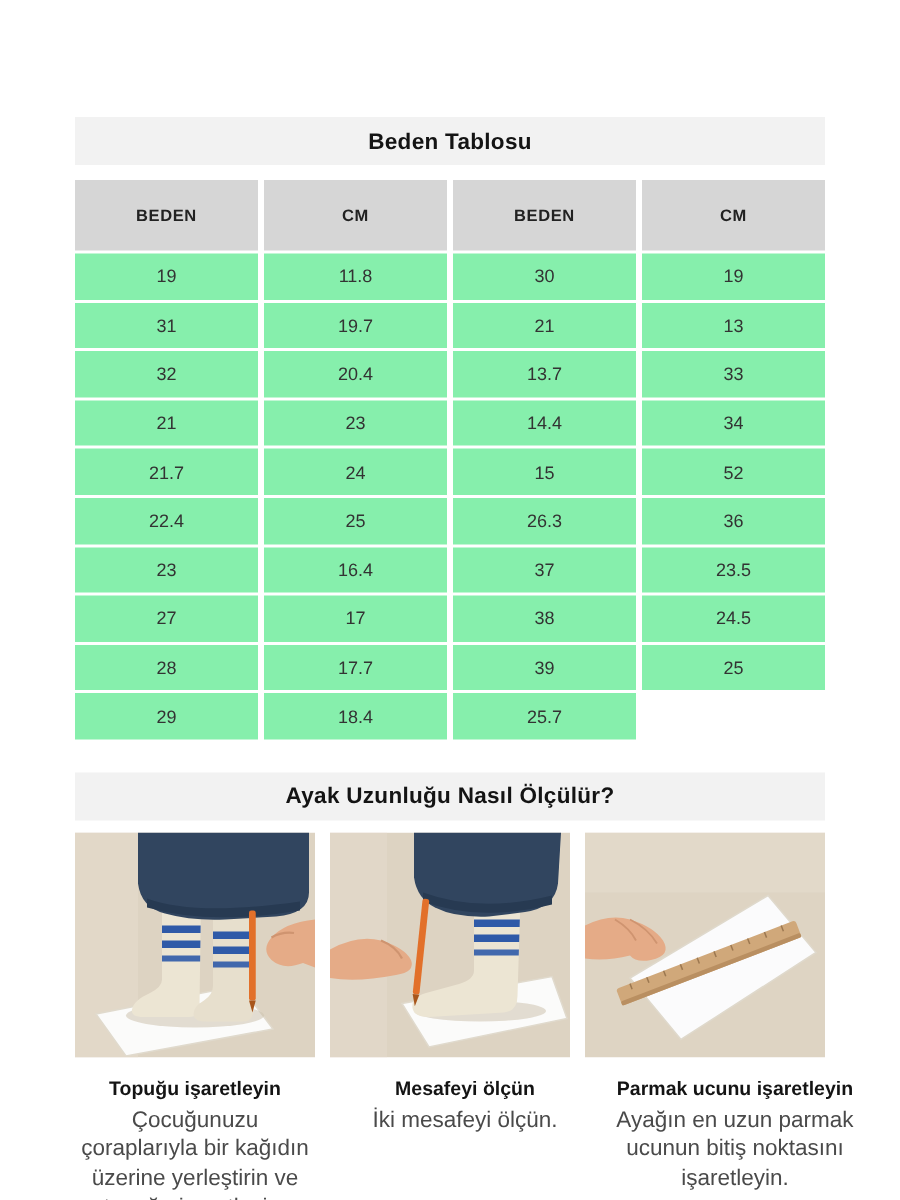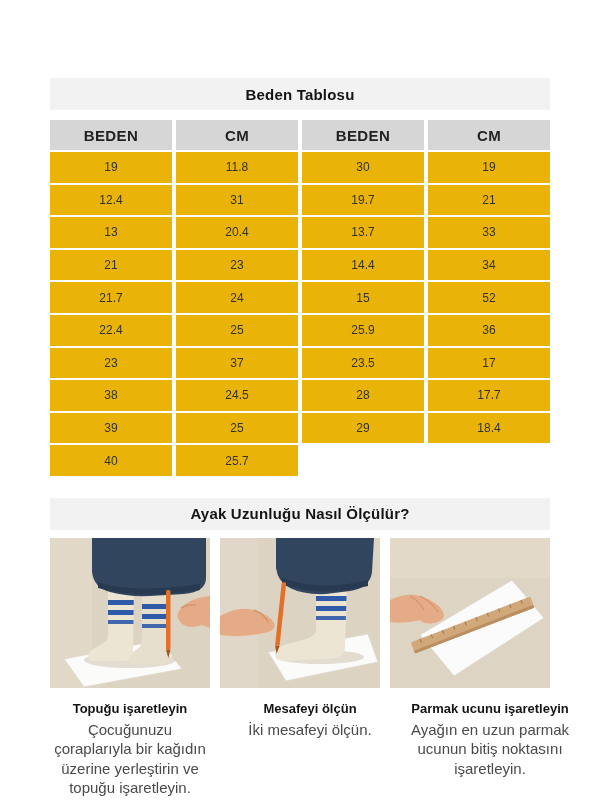--- a/index.html
+++ b/index.html
@@ -4,23 +4,23 @@
 <style>
   html,body{margin:0;padding:0;}
   body{width:600px;height:800px;background:#ffffff;font-family:"Liberation Sans",sans-serif;-webkit-font-smoothing:antialiased;}
   .page{width:600px;height:800px;overflow:hidden;position:relative;margin-top:48px;}
   .content{padding:30px 50px 0 50px;}
 
   .bar{background:#f2f2f2;height:32px;display:flex;align-items:center;justify-content:center;
        font-weight:700;font-size:15px;color:#141414;letter-spacing:.2px;}
 
   .size-table{margin-top:10px;display:grid;grid-template-columns:repeat(4,1fr);column-gap:4px;row-gap:2px;}
-  .th{background:#d6d6d6;height:30px;display:flex;align-items:center;justify-content:center;
-      font-size:15px;font-weight:600;color:#222;letter-spacing:.4px;}
-  .td{background:#eab308;height:30.6px;display:flex;align-items:center;justify-content:center;
+  .th{background:#d6d6d6;height:47px;display:flex;align-items:center;justify-content:center;
+      font-size:11px;font-weight:600;color:#222;letter-spacing:.4px;}
+  .td{background:#86efac;height:30.6px;display:flex;align-items:center;justify-content:center;
       font-size:12px;color:#333;}
 
   .section-bar{margin-top:22px;}
 
   .photos{margin-top:8px;display:flex;gap:10px;}
   .photo{width:160px;height:150px;flex:0 0 auto;}
   .photo svg{display:block;}
 
   .steps{margin-top:13px;display:flex;gap:20px;}
   .step{width:160px;flex:0 0 auto;text-align:center;}
@@ -40,53 +40,54 @@
 
     <div class="size-table">
         <div class="th">BEDEN</div>
         <div class="th">CM</div>
         <div class="th">BEDEN</div>
         <div class="th">CM</div>
         <div class="td">19</div>
         <div class="td">11.8</div>
         <div class="td">30</div>
         <div class="td">19</div>
-        <div class="td">12.4</div>
         <div class="td">31</div>
         <div class="td">19.7</div>
         <div class="td">21</div>
         <div class="td">13</div>
+        <div class="td">32</div>
         <div class="td">20.4</div>
         <div class="td">13.7</div>
         <div class="td">33</div>
         <div class="td">21</div>
         <div class="td">23</div>
         <div class="td">14.4</div>
         <div class="td">34</div>
         <div class="td">21.7</div>
         <div class="td">24</div>
         <div class="td">15</div>
         <div class="td">52</div>
         <div class="td">22.4</div>
         <div class="td">25</div>
-        <div class="td">25.9</div>
+        <div class="td">26.3</div>
         <div class="td">36</div>
         <div class="td">23</div>
+        <div class="td">16.4</div>
         <div class="td">37</div>
         <div class="td">23.5</div>
+        <div class="td">27</div>
         <div class="td">17</div>
         <div class="td">38</div>
         <div class="td">24.5</div>
         <div class="td">28</div>
         <div class="td">17.7</div>
         <div class="td">39</div>
         <div class="td">25</div>
         <div class="td">29</div>
         <div class="td">18.4</div>
-        <div class="td">40</div>
         <div class="td">25.7</div>
       </div>
 
     <div class="bar section-bar">Ayak Uzunluğu Nasıl Ölçülür?</div>
 
     <div class="photos">
 
       <div class="photo">
         <svg width="160" height="150" viewBox="0 0 160 150">
           <defs>

